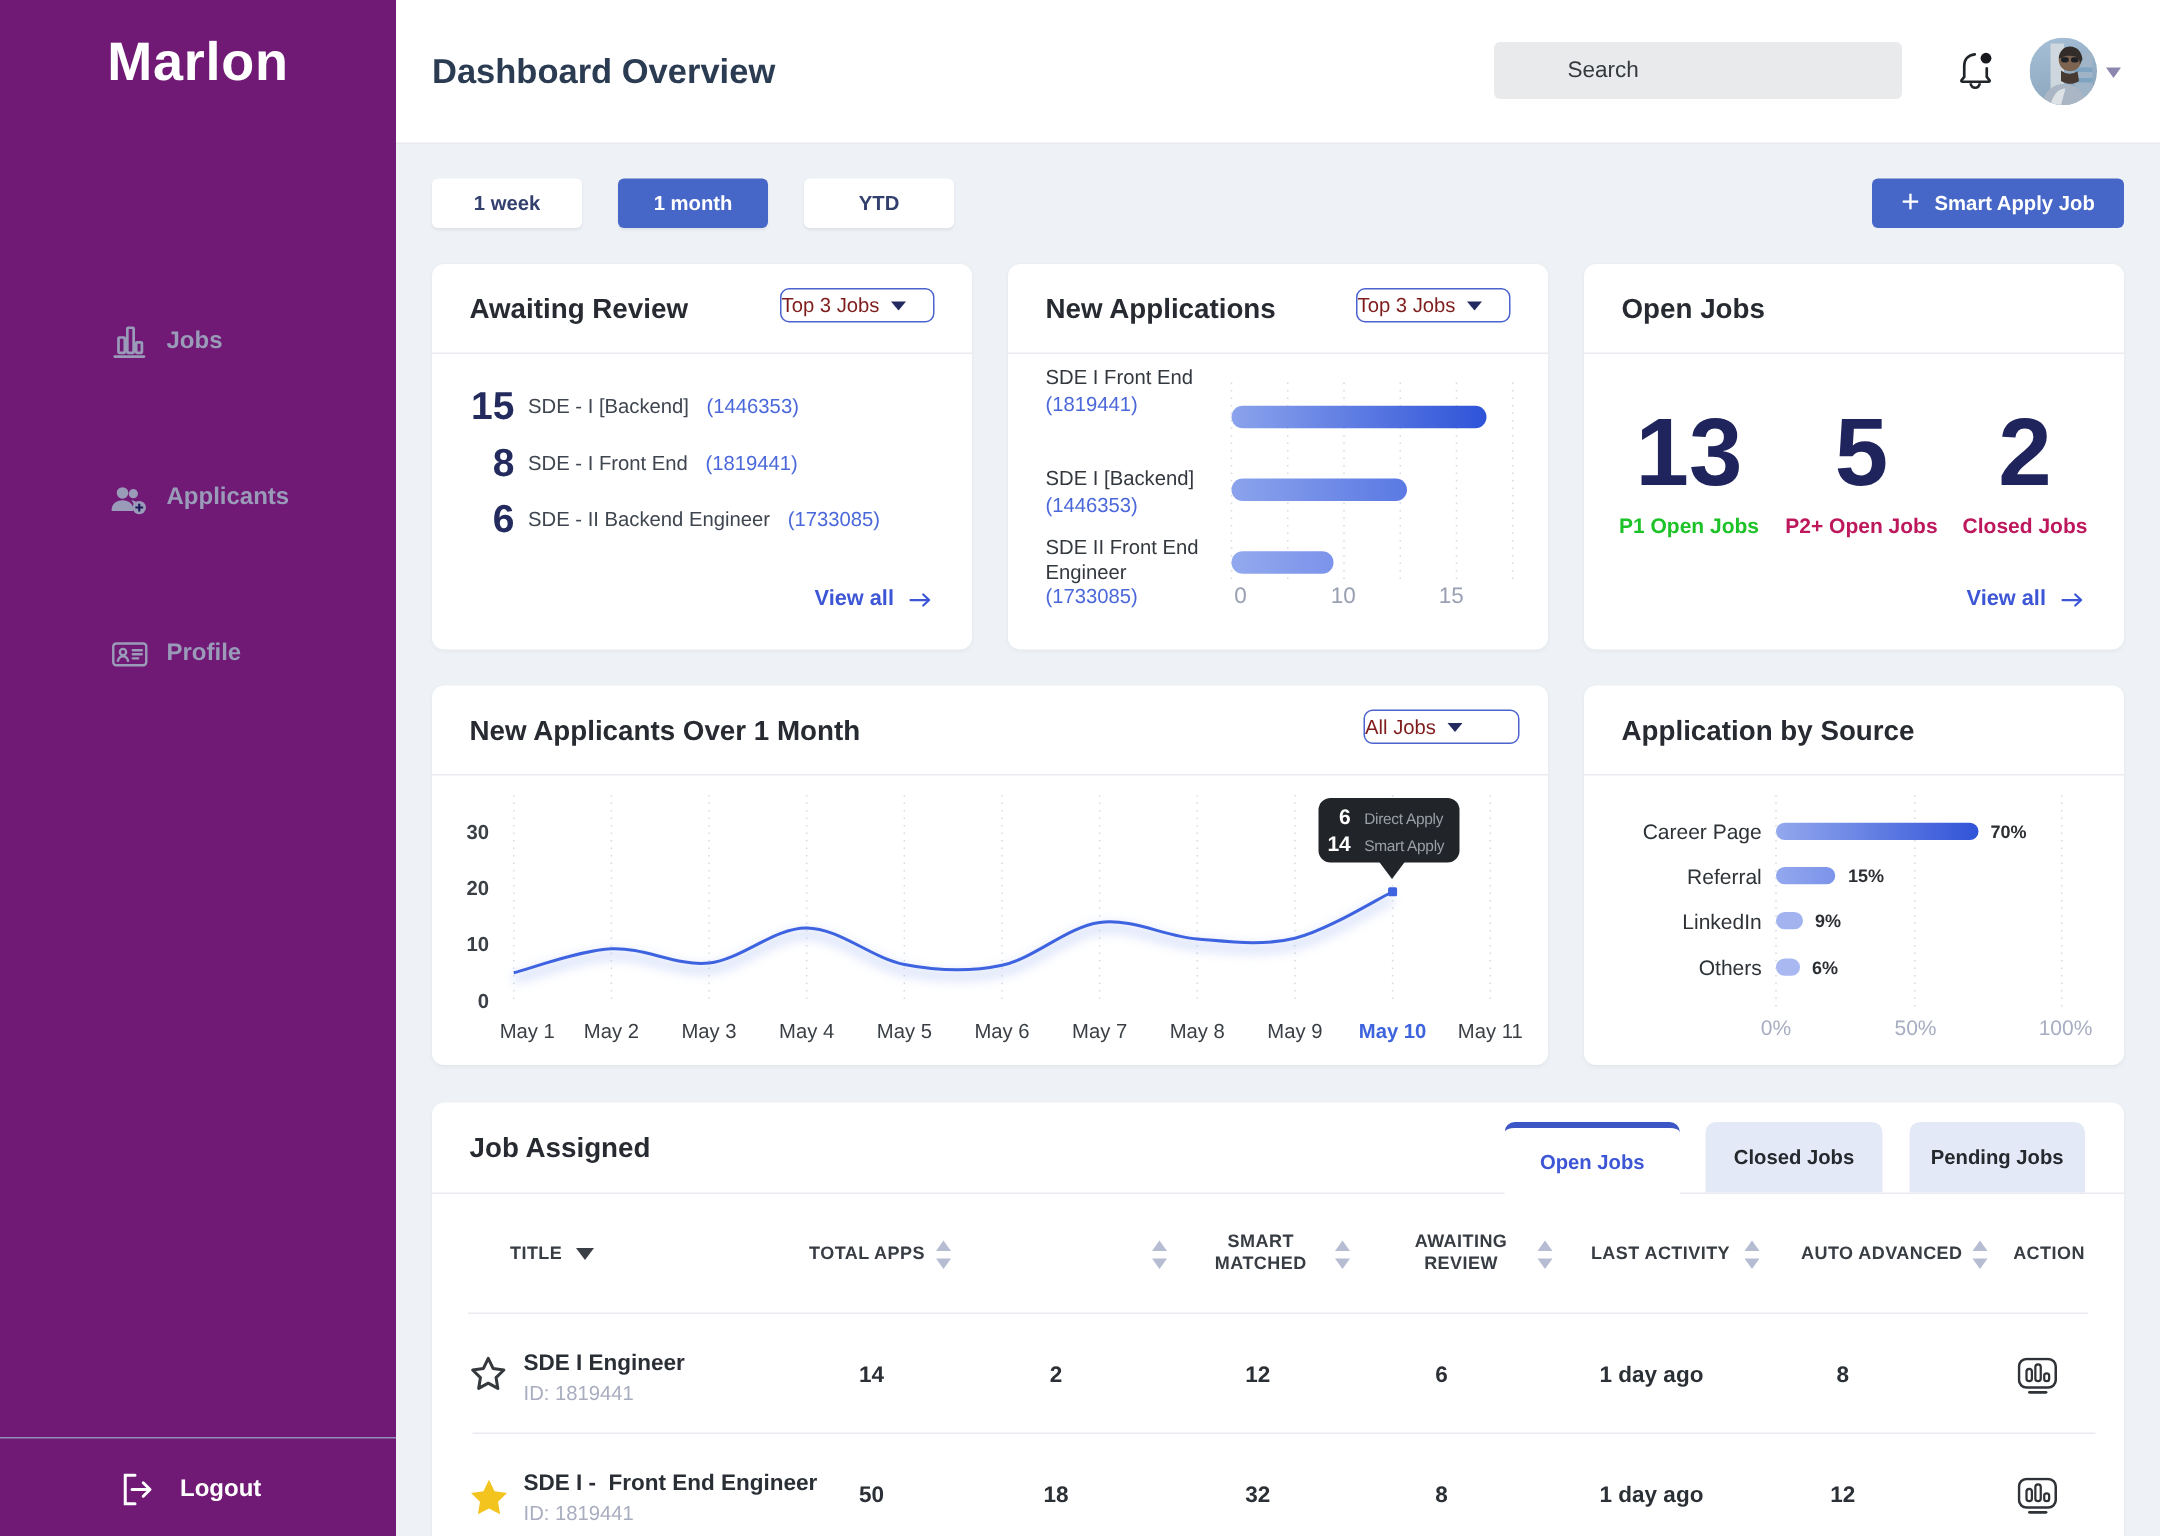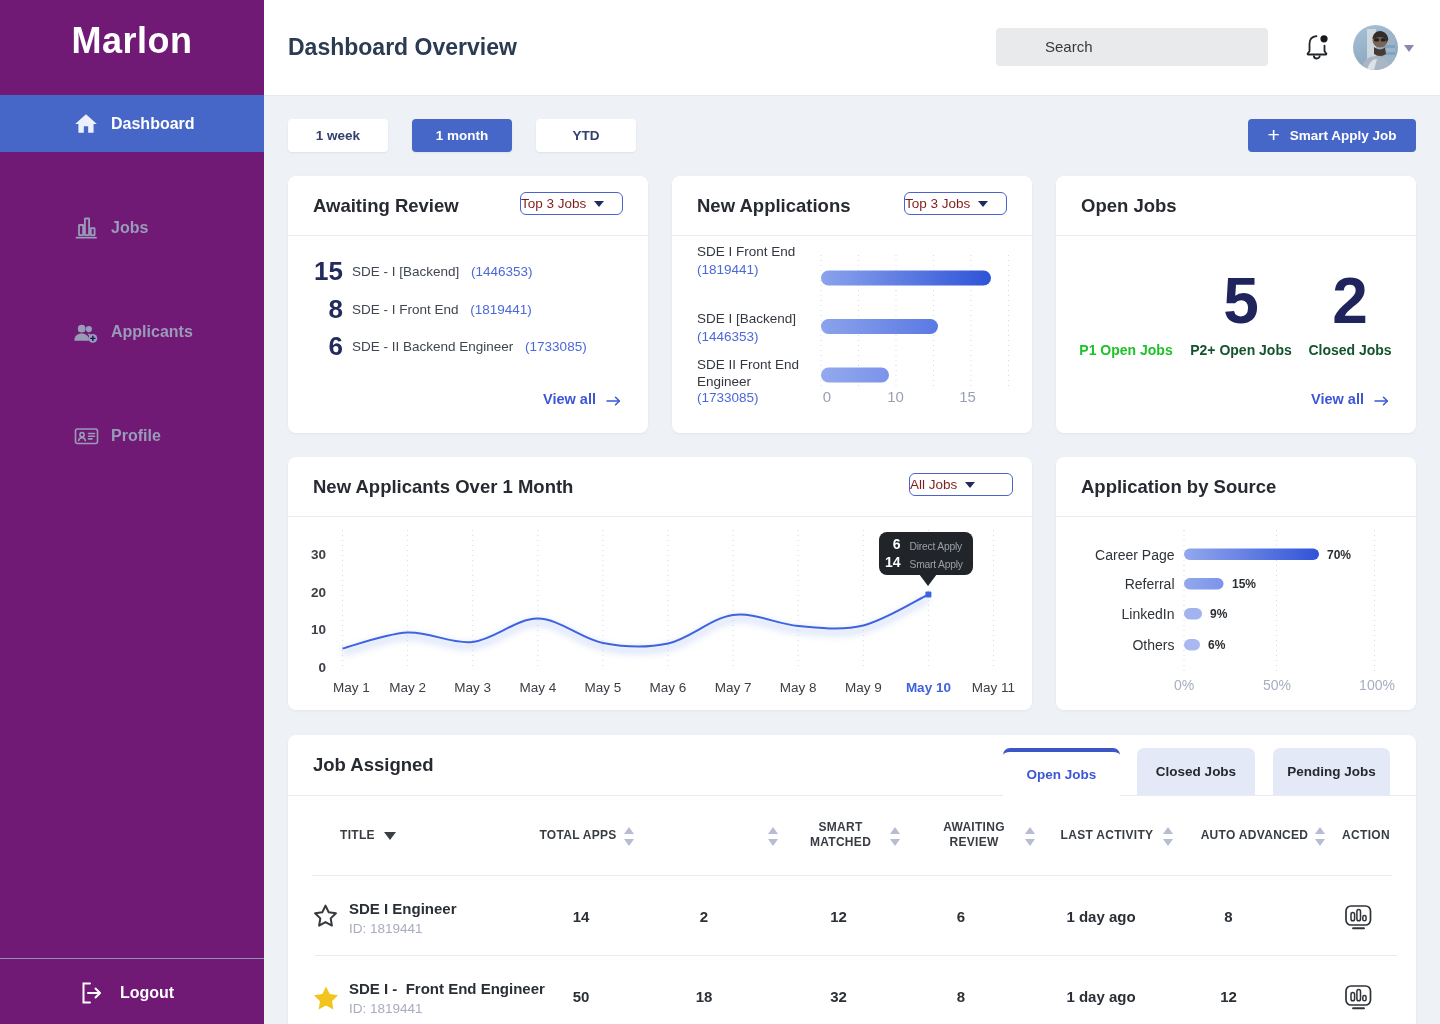--- a/index.html
+++ b/index.html
@@ -41,21 +41,21 @@
 .viewall { position:absolute; font-size:14.5px; font-weight:bold; color:#3d56d6; } .viewall svg { vertical-align:-1.5px; margin-left:6px; }
 
 
 .ar-row { position:absolute; left:0; width:360px; height:26px; }
 .ar-num { position:absolute; left:0; width:55px; text-align:right; font-size:26px; font-weight:bold; color:#232a5e; top:50%; transform:translateY(-50%); }
 .ar-title { position:absolute; left:64px; font-size:13.5px; color:#3f4650; top:50%; transform:translateY(-50%); white-space:nowrap; }
 .ar-title .id { color:#4b68da; margin-left:8px; }
 
 
 .oj-num { position:absolute; top:93px; width:120px; text-align:center; font-size:64px; font-weight:bold; color:#20245c; line-height:64px; }
-.oj-lbl { position:absolute; top:166px; width:160px; text-align:center; font-size:14px; font-weight:bold; color:#14532d; }
+.oj-lbl { position:absolute; top:166px; width:160px; text-align:center; font-size:14px; font-weight:bold; color:#be185d; }
 .oj-lbl.green { color:#1dc228; }
 
 
 .tab { position:absolute; top:748px; height:47px; border-radius:7px 7px 0 0; font-size:13.5px; font-weight:bold; display:flex; align-items:center; justify-content:center; }
 .tab.active { background:#fff; color:#3d56d6; border-top:4px solid #3c56c5; height:48px; }
 .tab.idle { background:#e4e9f7; color:#24292e; }
 .th { position:absolute; top:795px; height:80px; display:flex; align-items:center; justify-content:center; text-align:center; font-size:12px; font-weight:bold; color:#383d44; letter-spacing:0.3px; line-height:15px; }
 .sort { position:absolute; top:827px; width:10px; height:19px; }
 .sort i { position:absolute; left:0; width:0; height:0; border-left:5px solid transparent; border-right:5px solid transparent; }
 .sort i.up { top:0; border-bottom:7px solid #b6bcd2; }
@@ -64,28 +64,20 @@
 .job-t { position:absolute; left:349px; font-size:15px; font-weight:bold; color:#2a2f36; white-space:nowrap; }
 .job-id { position:absolute; left:349px; font-size:13.5px; color:#a8adbf; }
 .rowsep { position:absolute; left:315px; width:1082px; height:1px; background:#e9ebf0; }
 </style>
 </head>
 <body>
 <div class="page">
 
 <div class="sidebar">
   <div class="logo">Marlon</div>
-  <div class="navitem active" style="top:95px;">
-    <span class="ic">
-          <svg width="26" height="26" viewBox="0 0 24 24">
-            <path d="M10 20v-6h4v6h5v-8h3L12 3 2 12h3v8z" fill="#eef1fb"></path>
-          </svg>
-        </span>
-    <span class="lbl">Dashboard</span>
-  </div>
   <div class="navitem" style="top:199px;">
     <span class="ic">
           <svg width="25" height="25" viewBox="0 0 25 25" fill="none" stroke="#9a9bb9" stroke-width="1.8">
             <path d="M2.5 22.7h19.5" stroke-linecap="round"></path>
             <rect x="5" y="10" width="4.2" height="10.2" rx="0.5"></rect>
             <rect x="10.9" y="3.5" width="4.2" height="16.7" rx="0.5"></rect>
             <rect x="16.8" y="13.2" width="3.8" height="7" rx="0.5"></rect>
           </svg>
         </span>
     <span class="lbl">Jobs</span>
@@ -224,20 +216,21 @@
     </g>
   </svg>
   <div class="abs" style="left:25px; top:67px; font-size:13.5px; color:#33383f; line-height:17.5px;">SDE I Front End<br><span style="color:#4b68da;">(1819441)</span></div>
   <div class="abs" style="left:25px; top:134px; font-size:13.5px; color:#33383f; line-height:17.5px;">SDE I [Backend]<br><span style="color:#4b68da;">(1446353)</span></div>
   <div class="abs" style="left:25px; top:181px; font-size:13.5px; color:#33383f; line-height:16.5px;">SDE II Front End<br>Engineer<br><span style="color:#4b68da;">(1733085)</span></div>
 </div>
 
 <div class="card" style="left:1056px; top:176px; width:360px; height:257px;">
   <div class="card-head"></div>
   <div class="card-title">Open Jobs</div>
+  <div class="oj-num" style="left:10px;">13</div>
   <div class="oj-num" style="left:125px;">5</div>
   <div class="oj-num" style="left:234px;">2</div>
   <div class="oj-lbl green" style="left:-10px;">P1 Open Jobs</div>
   <div class="oj-lbl" style="left:105px;">P2+ Open Jobs</div>
   <div class="oj-lbl" style="left:214px;">Closed Jobs</div>
   <div class="viewall" style="right:27px; top:215px;">View all <svg width="15" height="10" viewBox="0 0 15 10" fill="none" stroke="#3d56d6" stroke-width="1.5" stroke-linecap="round" stroke-linejoin="round">
           <path d="M1 5h12.2"></path>
           <path d="M9.5 1.3 13.4 5 9.5 8.7"></path>
         </svg></div>
 </div>

